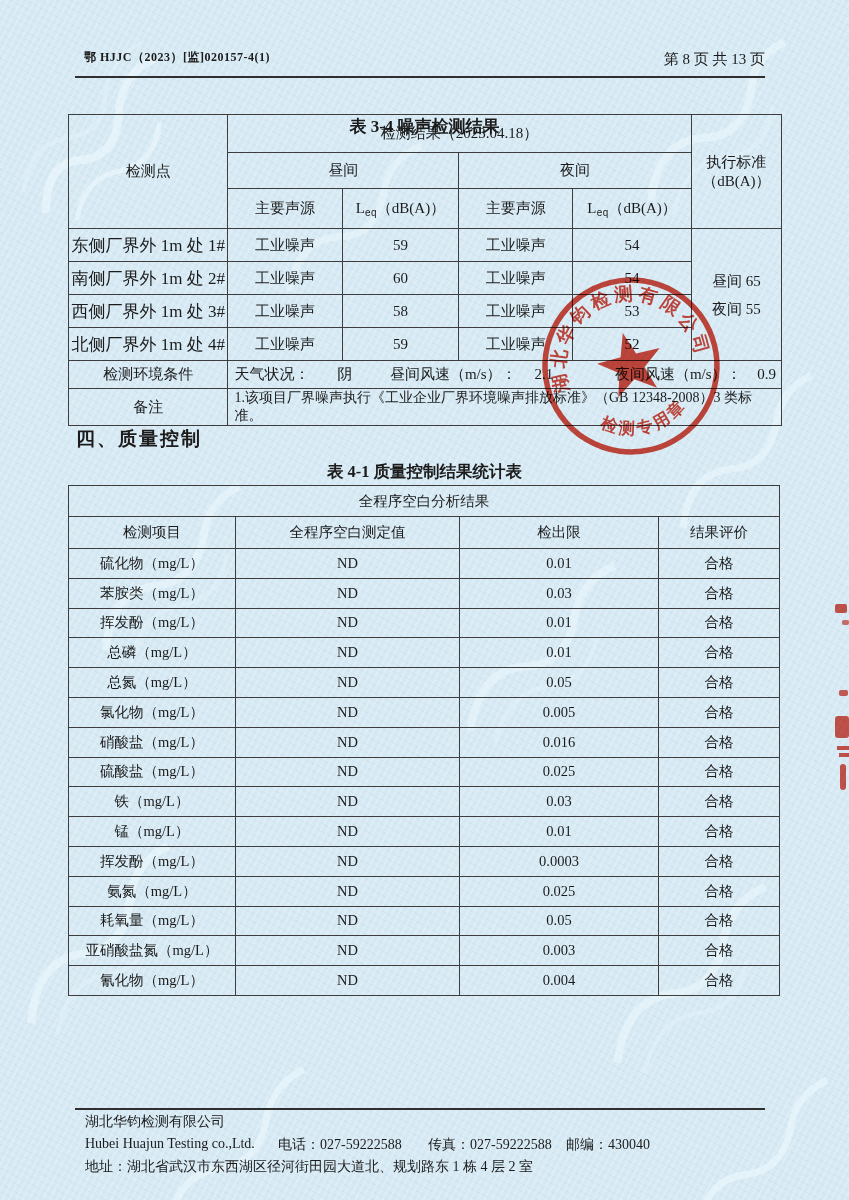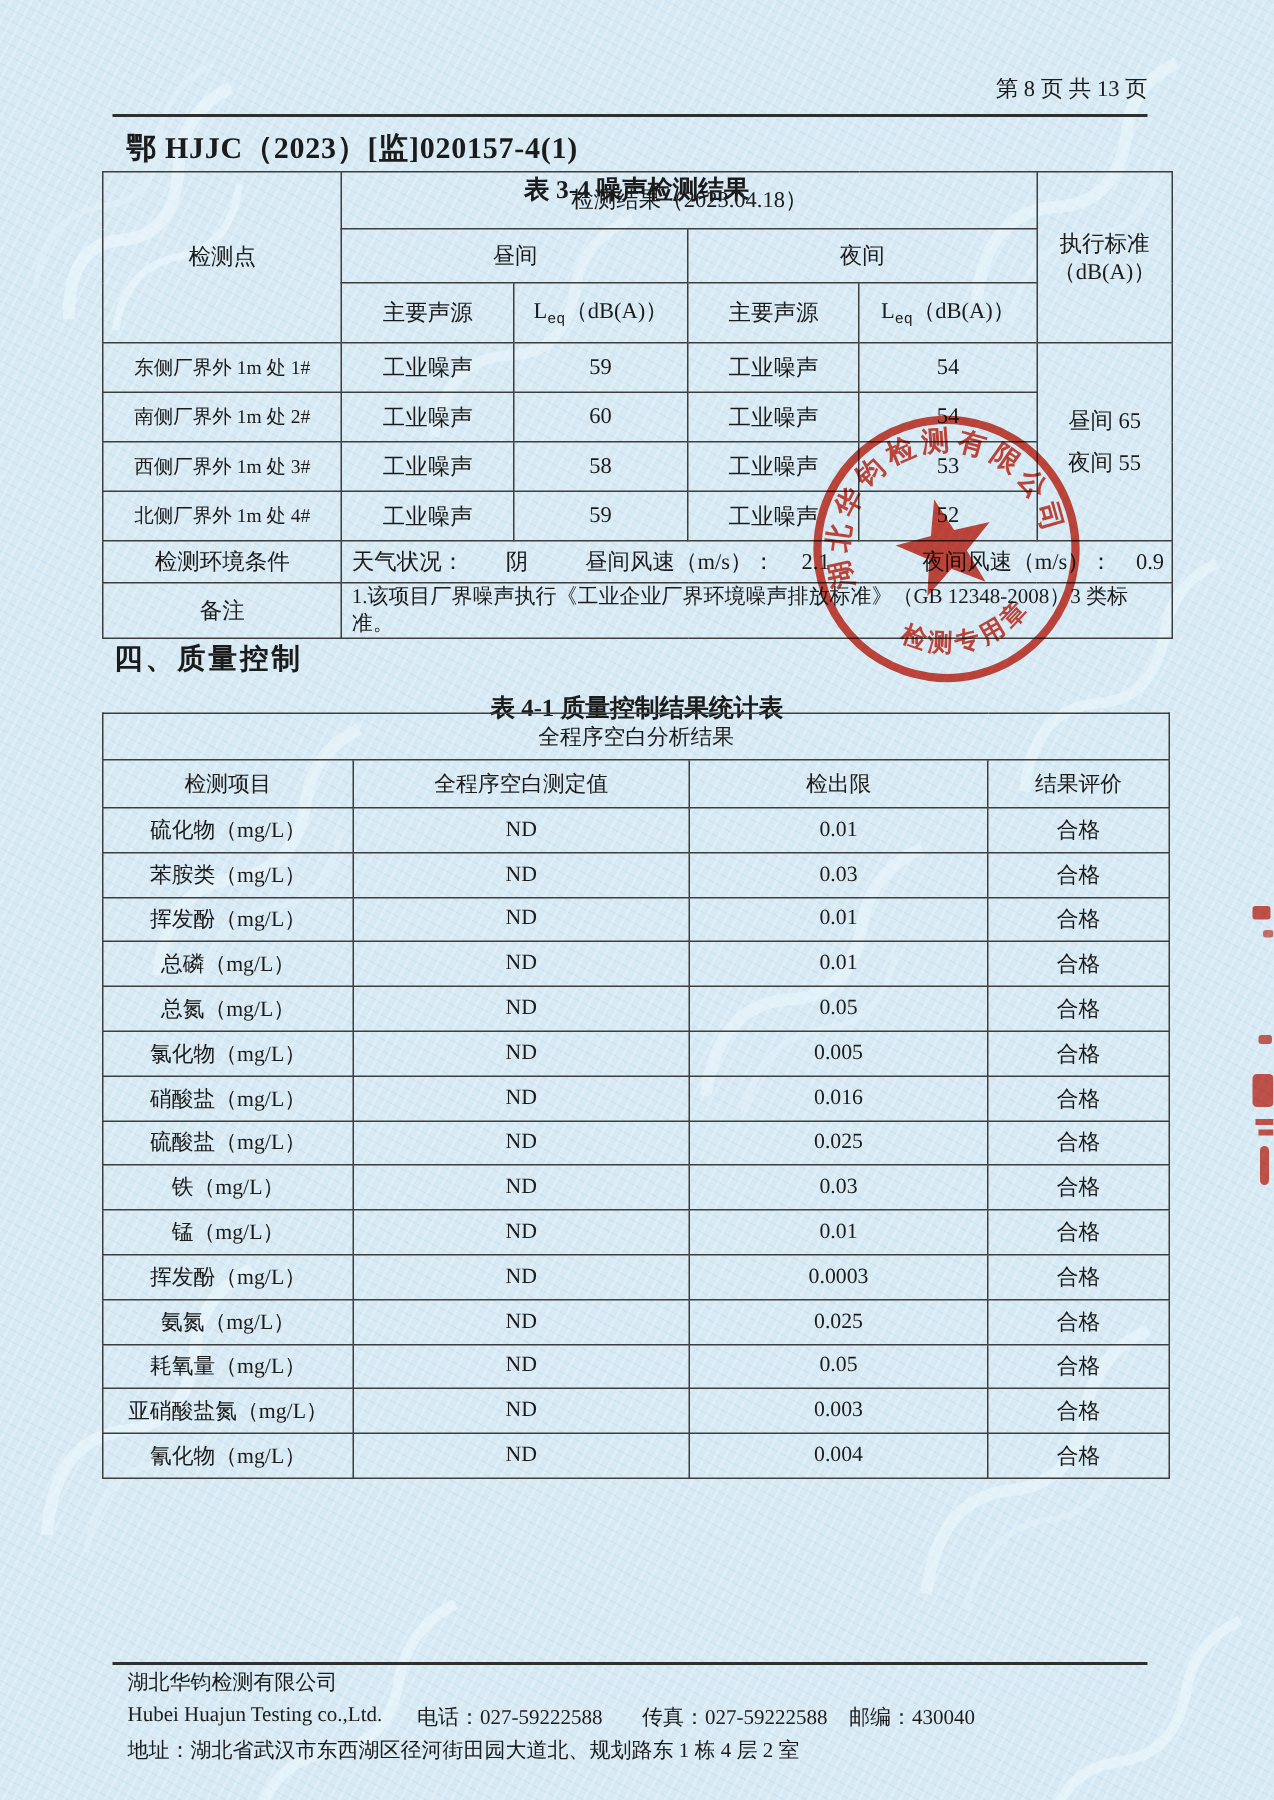--- a/index.html
+++ b/index.html
@@ -10,34 +10,34 @@
     background-color:#d7eaf4;
   }
   .page{
     position:absolute;left:0;top:0;width:849px;height:1200px;
     background-color:#d7eaf4;
     background-image:
       repeating-linear-gradient(118deg, rgba(255,255,255,.20) 0 2px, rgba(255,255,255,0) 2px 6px),
       repeating-linear-gradient(28deg, rgba(176,214,234,.28) 0 1px, rgba(176,214,234,0) 1px 7px);
   }
   .wm{position:absolute;opacity:.6;pointer-events:none;}
-  .hdr-left{position:absolute;left:84px;top:49px;font-size:20px;font-weight:bold;letter-spacing:.5px;margin-top:36px;}
+  .hdr-left{position:absolute;left:84px;top:49px;font-size:12px;font-weight:bold;letter-spacing:.5px;}
   .hdr-right{position:absolute;right:84px;top:50px;font-size:15px;}
   .rule{position:absolute;left:75px;width:690px;height:2px;background:#2f2f2f;}
   .rule-top{top:76px;}
   .rule-bottom{top:1108px;}
   .tbl-title{position:absolute;left:0;width:849px;text-align:center;font-weight:bold;}
   .title1{top:87px;font-size:17px;margin-top:28px;}
   .title2{top:461px;font-size:16.5px;}
   .section-h{position:absolute;left:76px;top:426px;font-size:19px;font-weight:bold;letter-spacing:2px;}
   table{border-collapse:collapse;table-layout:fixed;}
   td{border:1.6px solid #3d3d3d;text-align:center;vertical-align:middle;padding:0 2px;overflow:hidden;}
   .t1{position:absolute;left:68px;top:114px;width:714px;font-size:15px;}
-  .t2{position:absolute;left:68px;top:475px;width:634px;font-size:14.5px;}
-  .t1 .small{font-size:13px;}
+  .t2{position:absolute;left:68px;top:485px;width:634px;font-size:14.5px;}
+  .t1 .small{font-size:17px;}
   .sub{font-size:10px;vertical-align:-3px;font-family:Liberation Mono, monospace;}
   .left-cell{text-align:left;padding-left:6px;}
   .std-cell div{line-height:28px;}
   .env span{display:inline-block;}
   .footer-line{position:absolute;font-size:14px;white-space:nowrap;}
   .stamp-wrap{
     position:absolute;left:536px;top:271px;width:190px;height:190px;
     transform:rotate(-14deg);mix-blend-mode:multiply;opacity:.92;
   }
   .edge-marks{position:absolute;right:0;top:598px;mix-blend-mode:multiply;}

